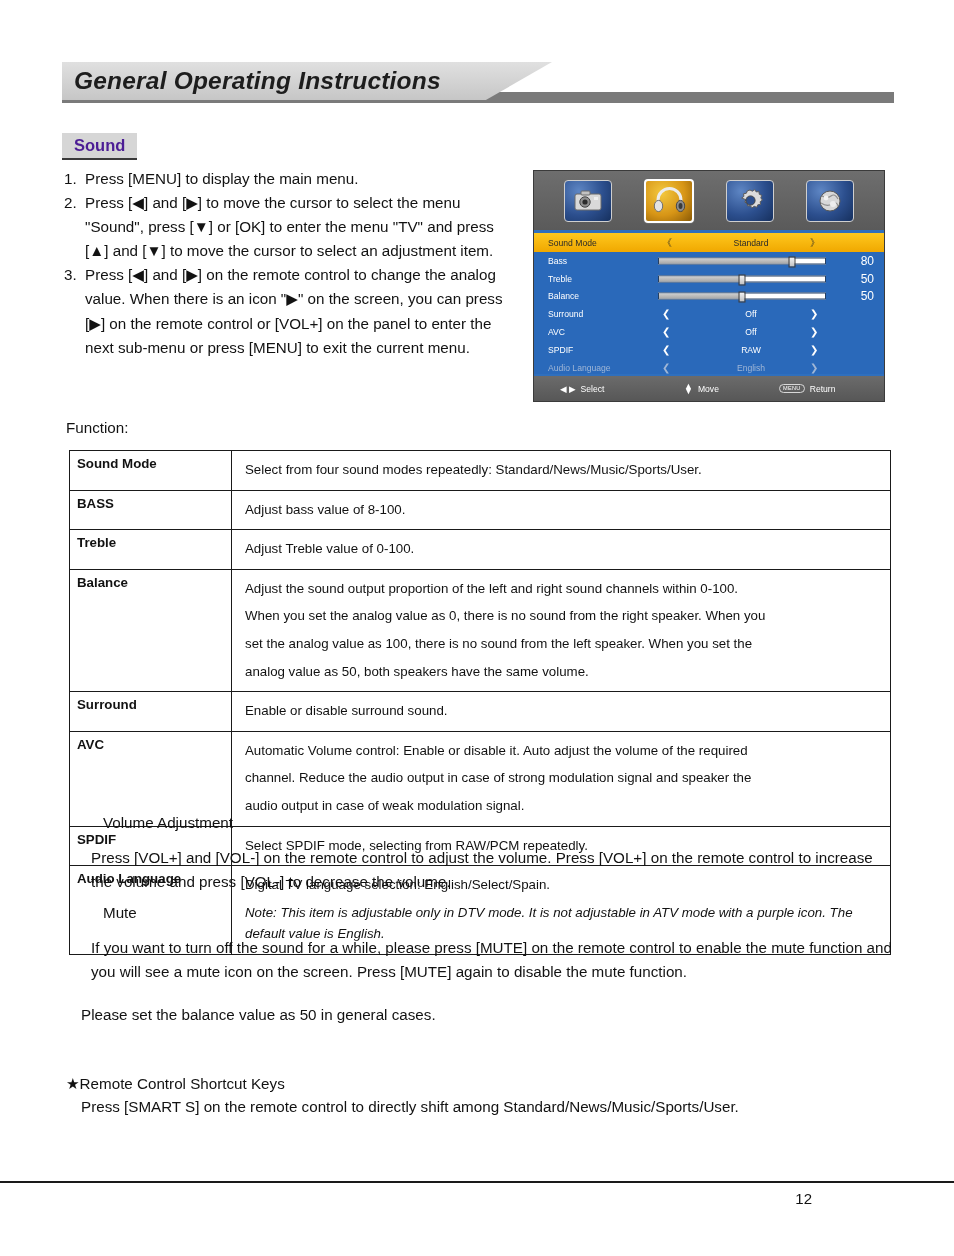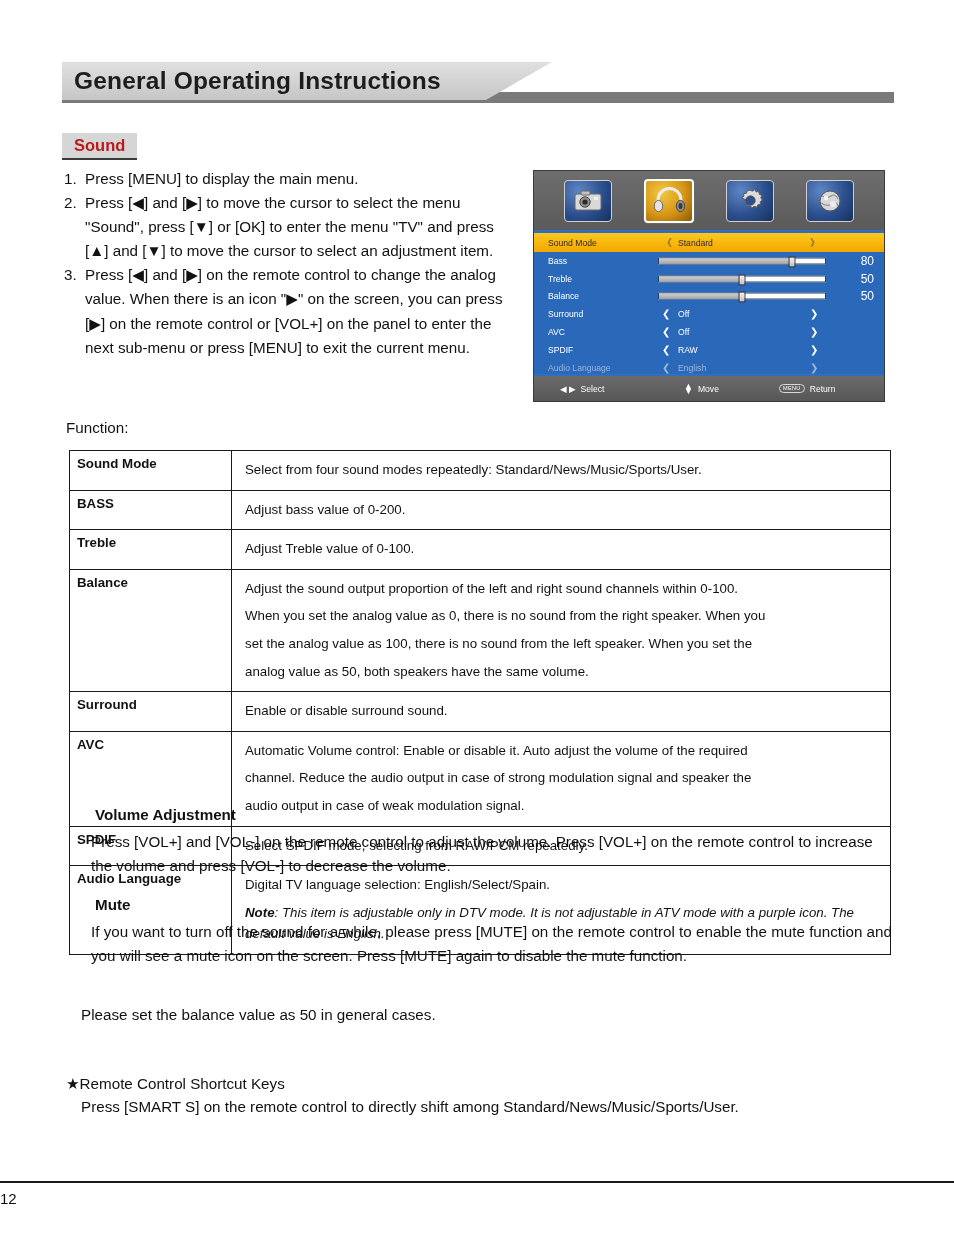--- a/index.html
+++ b/index.html
@@ -9,21 +9,21 @@
     font-family:"Liberation Sans", sans-serif;
     color:#1a1a1a;
     position:relative;
     overflow:hidden;
     -webkit-font-smoothing:antialiased;
   }
   .page{position:relative;width:954px;height:1256px;}
 
   
   .chapter-header{
-    position:absolute;left:0;top:62px;width:796px;height:46px;
+    position:absolute;left:0;top:62px;width:796px;height:46px;font-style:italic;
   }
   .chapter-darkbar{
     position:absolute;left:62px;top:30px;width:832px;height:11px;
     background:#7a7a7a;
   }
   .chapter-plate{
     position:absolute;left:62px;top:0;width:490px;height:38px;
     background:linear-gradient(180deg,#e0e0e0 0%,#d2d2d2 55%,#c6c6c6 100%);
     -webkit-clip-path:polygon(0 0,100% 0,86.5% 100%,0 100%);
     clip-path:polygon(0 0,100% 0,86.5% 100%,0 100%);
@@ -35,21 +35,21 @@
   }
 
   
   .section-label-wrap{
     position:absolute;left:62px;top:133px;
   }
   .section-label{
     display:inline-block;
     background:#d6d6d6;
     padding:2px 12px 2px 12px;
-    font-size:16.5px;font-weight:bold;color:#b91c1c;
+    font-size:16.5px;font-weight:bold;color:#4c1d95;
     border-bottom:2px solid #3a3a3a;
     line-height:21px;
   }
 
   
   .steps{
     position:absolute;left:64px;top:167px;width:455px;
     font-size:15.2px;line-height:24.1px;color:#121212;
   }
   .step{display:flex;margin-bottom:0px;}
@@ -101,21 +101,21 @@
     color:#2a2a2a;height:19px;
   }
   .osd-row.disabled{color:#9fb6d6;}
   .osd-label{
     position:absolute;left:14px;font-size:8.6px;white-space:nowrap;
   }
   .osd-row.highlight .osd-label{font-weight:normal;}
   .osd-arrow-l{position:absolute;left:128px;font-size:10px;line-height:1;}
   .osd-arrow-r{position:absolute;left:276px;font-size:10px;line-height:1;}
   .osd-value{
-    position:absolute;left:144px;width:110px;font-size:8.6px;
+    position:absolute;left:162px;width:110px;text-align:center;font-size:8.6px;
   }
   .osd-slidertrack{
     position:absolute;left:124px;top:50%;transform:translateY(-50%);
     width:168px;height:7px;background:#ffffff;border:1px solid #243f63;
     box-sizing:border-box;
   }
   .osd-sliderfill{
     position:absolute;left:0;top:0;height:100%;
     background:linear-gradient(180deg,#cfcfcf 0%,#a8a8a8 100%);
   }
@@ -157,41 +157,41 @@
   }
   .fn-table td{
     border:1px solid #1a1a1a;
     padding:2px 6px 3px 7px;
     vertical-align:top;
   }
   .fn-table td.k{
     width:148px;font-weight:bold;white-space:nowrap;
   }
   .fn-table td.v p{margin:6px;}
-  .note-b{font-weight:bold;font-style:italic;}
+  .note-b{font-weight:normal;font-style:italic;}
   .note-i{font-style:italic;}
 
   
   .blk{position:absolute;font-size:15.2px;line-height:23.3px;color:#121212;}
-  .blk h4{margin:4px;font-size:15.2px;font-weight:bold;line-height:23.3px;}
+  .blk h4{margin:12px;font-size:15.2px;font-weight:normal;line-height:23.3px;}
   .blk p{margin:0;}
 
   #blk-volume{left:91px;top:799px;width:803px;}
   #blk-mute{left:91px;top:889px;width:803px;}
   #blk-special{left:66px;top:1003px;width:828px;}
   #blk-shortcut{left:66px;top:1072px;width:828px;}
   .star-line{white-space:nowrap;}
   .indent{padding-left:15px;}
 
   
   .footer-rule{
     position:absolute;left:0;top:1181px;width:954px;height:2px;background:#1a1a1a;
   }
   .page-num{
-    position:absolute;left:0;top:1190px;width:812px;text-align:left;
+    position:absolute;left:0;top:1190px;width:812px;text-align:right;
     font-size:15px;color:#121212;
   }
 </style>
 </head>
 <body>
 
 <div class="page">
 
   <div class="chapter-header">
     <div class="chapter-darkbar"></div>
@@ -338,21 +338,21 @@
     <tbody id="fn-body">
         <tr>
           <td class="k">Sound Mode</td>
           <td class="v">
             <p>Select from four sound modes repeatedly: Standard/News/Music/Sports/User.</p>
           </td>
         </tr>
         <tr>
           <td class="k">BASS</td>
           <td class="v">
-            <p>Adjust bass value of 0-200.</p>
+            <p>Adjust bass value of 8-100.</p>
           </td>
         </tr>
         <tr>
           <td class="k">Treble</td>
           <td class="v">
             <p>Adjust Treble value of 0-100.</p>
           </td>
         </tr>
         <tr>
           <td class="k">Balance</td>

